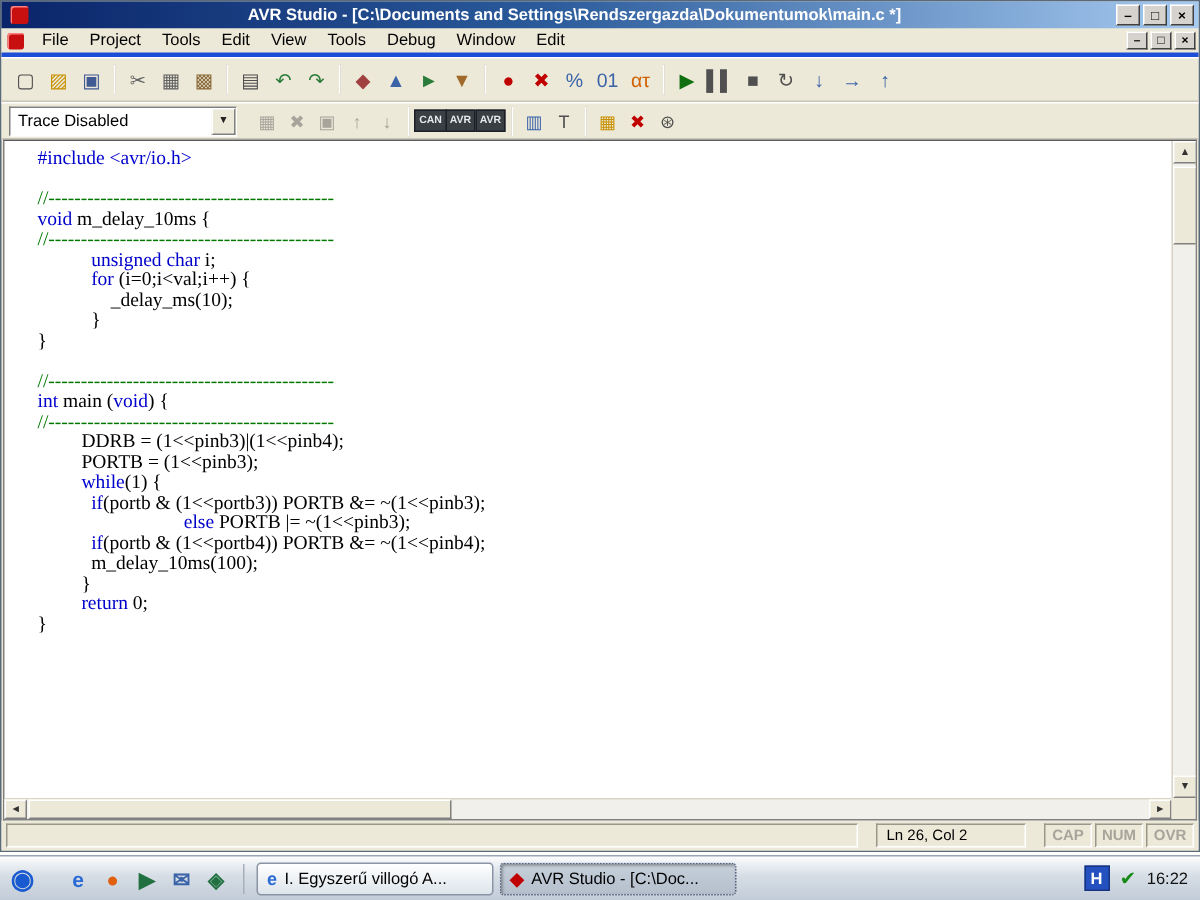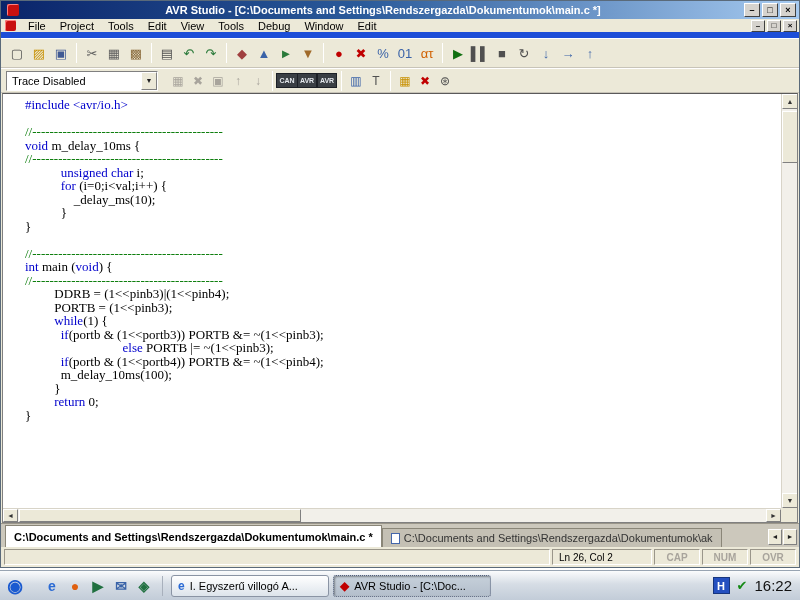--- a/index.html
+++ b/index.html
@@ -15,21 +15,21 @@
     font-size:11px;font-weight:bold}
   .app-icon{width:12px;height:12px;background:#c81010;border-radius:2px;margin:0 3px;flex:none;
     box-shadow:inset 1px 1px 0 #ff8080}
   .title-text{flex:1;text-align:center;white-space:nowrap;overflow:hidden}
   .win-btns{display:flex;gap:2px;flex:none}
   .wbtn{width:16px;height:14px;background:#d6d3ce;border:1px solid;border-color:#fff #404040 #404040 #fff;
     color:#000;font-size:9px;line-height:12px;text-align:center;font-weight:bold;cursor:default}
 
   
   .menubar{height:19px;display:flex;align-items:center;background:var(--chrome);font-size:11px;
-    padding:0 2px;border-bottom:6px solid #1d4ed8}
+    padding:0 2px;border-bottom:3px solid #1d4ed8}
   .doc-icon{width:11px;height:11px;background:#c81010;border-radius:2px;margin:0 5px 0 2px;flex:none;
     box-shadow:inset 1px 1px 0 #ff8080}
   .menu-items{display:flex}
   .menu-item{padding:2px 7px;color:#000;white-space:nowrap}
   .mdi-btns{margin-left:auto;display:flex;gap:2px}
   .mbtn{width:14px;height:12px;background:#d6d3ce;border:1px solid;border-color:#fff #404040 #404040 #fff;
     font-size:8px;line-height:10px;text-align:center;font-weight:bold;color:#000}
 
   
   .toolbar{display:flex;align-items:center;background:var(--chrome);border-top:1px solid #fff;
@@ -85,26 +85,26 @@
   .tab{height:19px;display:flex;align-items:center;padding:0 8px;font-size:11px;white-space:nowrap;
     overflow:hidden;background:#c4c0b4;color:#333;border:1px solid #8a8678;border-bottom:none}
   .tab.active{height:22px;background:#fff;color:#000;font-weight:bold;z-index:2}
   .tab-icon{width:9px;height:11px;background:#fff;border:1px solid #4466aa;margin-right:4px;flex:none}
   .tab-label{overflow:hidden;text-overflow:ellipsis}
   .tab-scroll{margin-left:auto;display:flex;gap:1px;align-self:center}
   .tsbtn{width:14px;height:16px;background:var(--chrome);border:1px solid;border-color:#fff #808080 #808080 #fff;
     font-size:7px;display:flex;align-items:center;justify-content:center;color:#222}
 
   
-  .statusbar{height:20px;display:flex;align-items:center;gap:2px;padding:2px 3px;background:var(--chrome)}
+  .statusbar{height:20px;display:flex;align-items:center;gap:12px;padding:2px 3px;background:var(--chrome)}
   .sb-panel{height:16px;border:1px solid;border-color:#9a968a #fff #fff #9a968a;font-size:10px;
     display:flex;align-items:center;padding:0 6px;background:var(--chrome)}
   .sb-main{flex:1}
   .sb-lncol{width:100px;color:#000}
-  .sb-ind{width:46px;justify-content:center;color:#a8a49c;font-weight:bold}
+  .sb-ind{width:32px;justify-content:center;color:#a8a49c;font-weight:bold}
 
   
   .desktop-gap{position:absolute;left:0;top:568px;width:800px;height:2px;background:#ffffff}
 
   
   .taskbar{position:absolute;left:0;top:570px;width:800px;height:30px;display:flex;align-items:center;
     gap:3px;padding:0 5px;background:linear-gradient(#fbfcfd,#d6dde5 45%,#c2ccd8);border-top:1px solid #98a4b2}
   .ql-icon{width:20px;height:22px;display:flex;align-items:center;justify-content:center;font-size:14px;
     font-weight:bold;flex:none}
   .ql-icon.first{margin-right:14px;font-size:18px}
@@ -112,21 +112,21 @@
   .task-btn{width:158px;height:22px;border:1px solid #8a94a4;border-radius:3px;display:flex;align-items:center;
     gap:5px;padding:0 6px;font-size:11px;background:linear-gradient(#ffffff,#dde4eb);overflow:hidden;flex:none}
   .task-btn.active{background:linear-gradient(#c6d0da,#b4bfcc);box-shadow:inset 1px 1px 2px rgba(0,0,0,.35);
     border:1px dotted #55607a}
   .task-icon{font-size:12px;font-weight:bold;flex:none}
   .task-label{white-space:nowrap;overflow:hidden}
   .tray{margin-left:auto;display:flex;align-items:center;gap:7px;padding-right:3px}
   .lang-box{width:17px;height:17px;background:#2450c0;color:#fff;font-size:11px;font-weight:bold;
     display:flex;align-items:center;justify-content:center;border:1px solid #16357e}
   .tray-icon{color:#168a16;font-size:13px}
-  .clock{font-size:15px;color:#111}
+  .clock{font-size:11px;color:#111}
 </style>
 </head>
 <body>
 
 <div class="window">
 
   <div class="titlebar">
     <span class="app-icon"></span>
     <span class="title-text">AVR Studio - [C:\Documents and Settings\Rendszergazda\Dokumentumok\main.c *]</span>
     <span class="win-btns">
@@ -327,33 +327,20 @@
     </div>
 
     <div class="hscroll">
       <div class="sbtn left">◄</div>
       <div class="hthumb"></div>
       <div class="sbtn right">►</div>
     </div>
     <div class="scroll-corner"></div>
   </div>
 
-  <div class="tabbar">
-    <span class="tab active">
-        <span class="tab-label">C:\Documents and Settings\Rendszergazda\Dokumentumok\main.c *</span>
-      </span>
-      <span class="tab">
-        <span class="tab-icon"></span>
-        <span class="tab-label">C:\Documents and Settings\Rendszergazda\Dokumentumok\ak</span>
-      </span>
-      <span class="tab-scroll" style="order:3">
-      <span class="tsbtn">◄</span>
-      <span class="tsbtn">►</span>
-    </span>
-  </div>
 
   <div class="statusbar">
     <span class="sb-panel sb-main"></span>
     <span class="sb-panel sb-lncol">Ln 26, Col 2</span>
     <span style="display:flex;gap:2px">
         <span class="sb-panel sb-ind">CAP</span>
         <span class="sb-panel sb-ind">NUM</span>
         <span class="sb-panel sb-ind">OVR</span>
       </span>
   </div>

